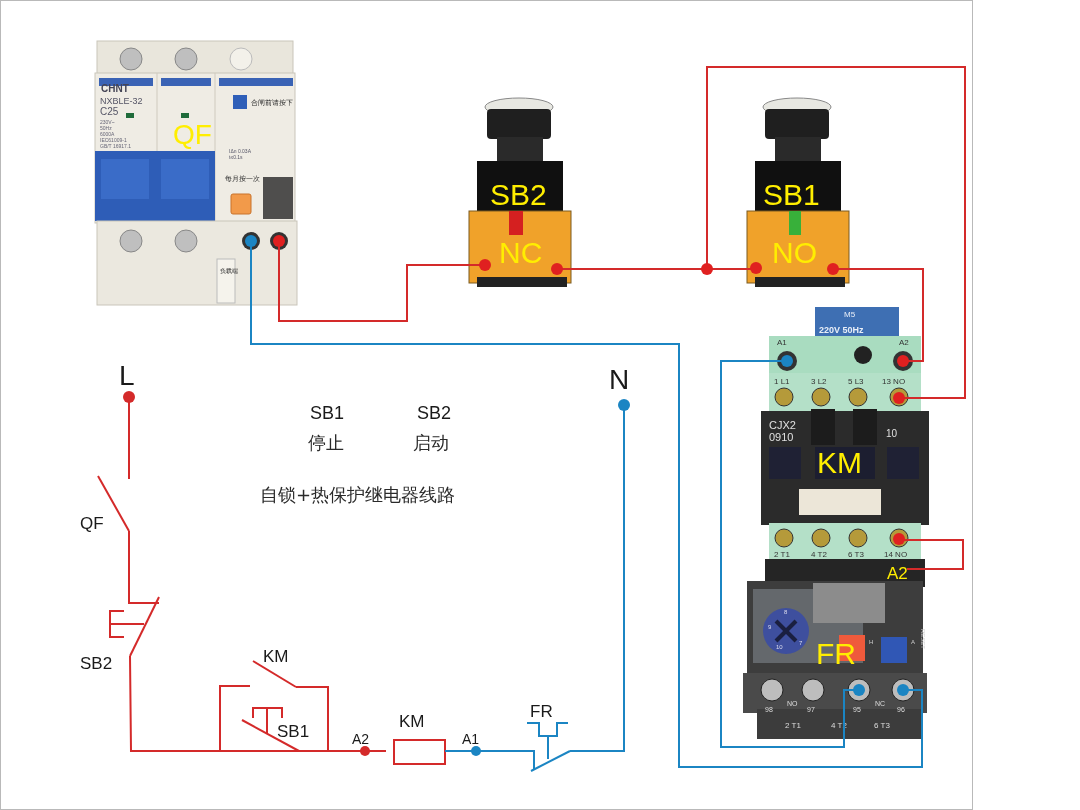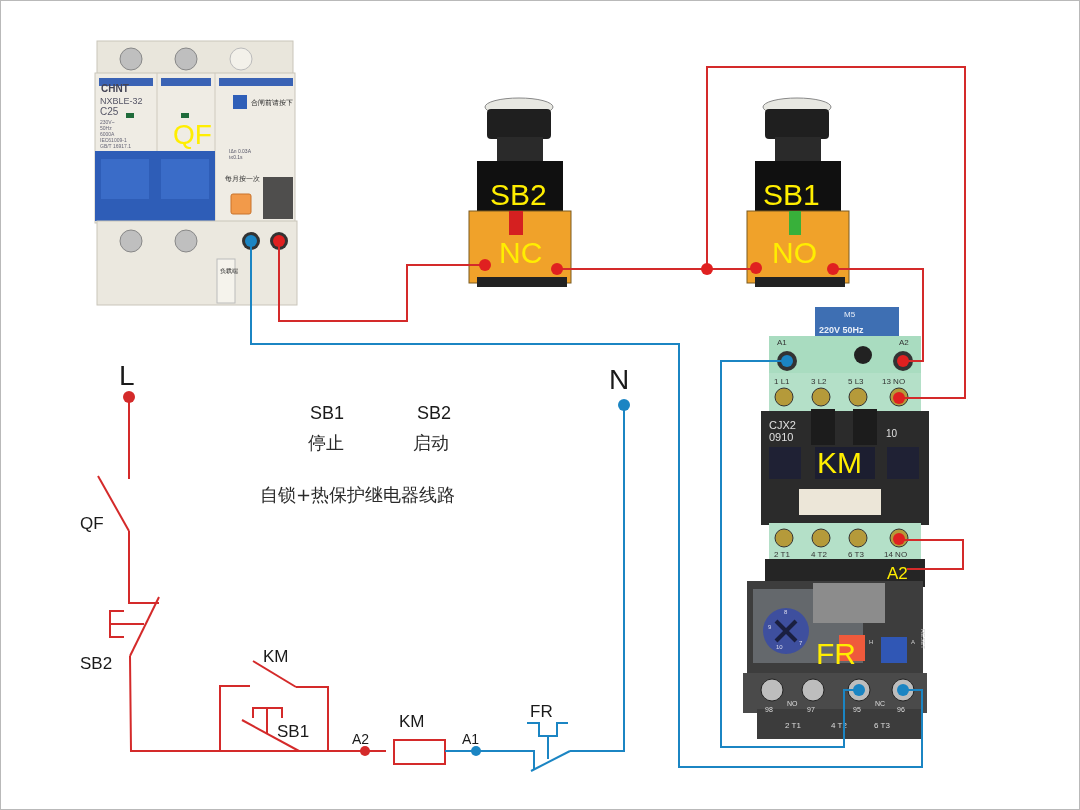--- a/index.html
+++ b/index.html
@@ -1,17 +1,17 @@
 <!DOCTYPE html>
 <html><head>
 <meta charset="utf-8">
 <style>
   html, body { margin: 0; padding: 0; background: #ffffff; }
   body { width: 1080px; height: 810px; position: relative; overflow: hidden; font-family: "Liberation Sans", sans-serif; }
-  #stage { position: absolute; left: 0; top: 0; width: 1080px; height: 810px; border: 1px solid #b9b9b9; box-sizing: border-box; }
+  #stage { position: absolute; left: 0; top: 0; width: 973px; height: 810px; border: 1px solid #b9b9b9; box-sizing: border-box; }
   svg { position: absolute; left: 0; top: 0; }
   .lbl-dark { fill: #1a1a1a; font-family: "Liberation Sans", sans-serif; }
   .lbl-yellow { fill: #ffee00; font-family: "Liberation Sans", sans-serif; }
   .lbl-small { font-family: "Liberation Sans", sans-serif; }
   .cjk { font-family: "DejaVu Sans", sans-serif; fill: #2a2a2a; }
 </style>
 </head>
 <body>
 
 <div id="stage">

